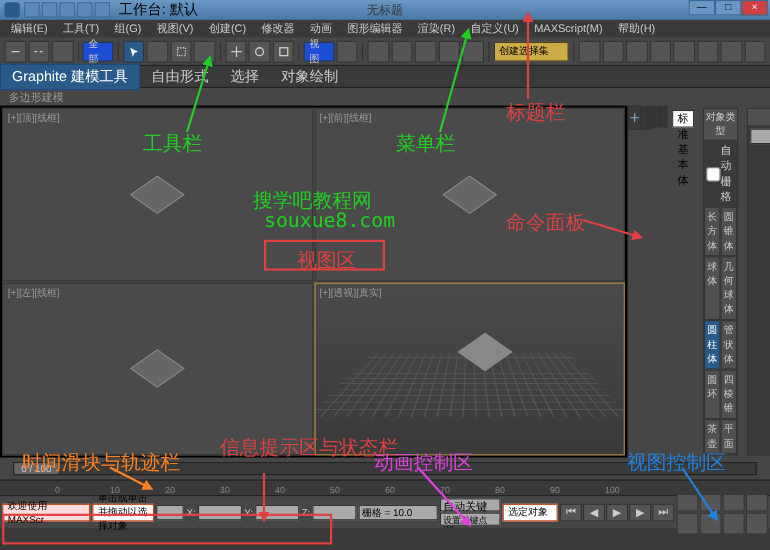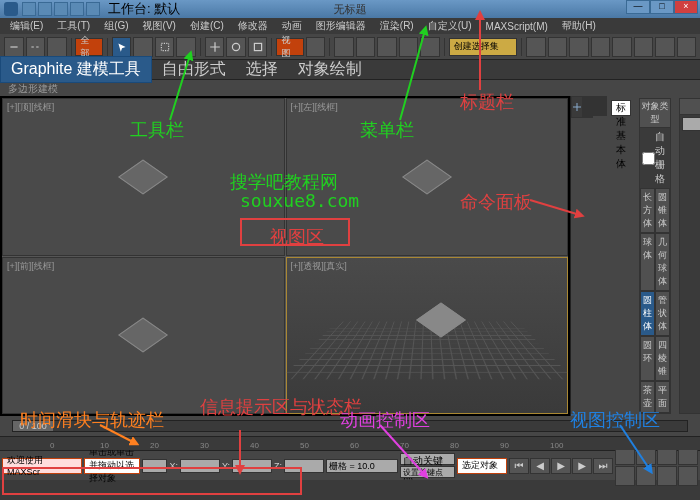--- a/index.html
+++ b/index.html
@@ -12,23 +12,23 @@
 .title-center{position:absolute;left:50%;transform:translateX(-50%);color:#333;font-size:11px}
 .win-controls{position:absolute;right:2px;top:0;display:flex}
 .win-btn{width:24px;height:14px;background:#6a98c5;border:1px solid #3a6a95;color:#000;text-align:center;line-height:10px;font-size:9px}
 .win-btn.close{background:#d04040;color:#fff}
 .menubar{height:16px;background:#3a3a3a;display:flex;align-items:center;padding:0 4px;gap:2px}
 .menu-item{color:#ccc;padding:0 6px;font-size:10px;cursor:pointer}
 .toolbar-main{height:26px;background:#464646;display:flex;align-items:center;padding:2px 4px;gap:2px;border-bottom:1px solid #222}
 .tool-btn{width:20px;height:20px;background:#555;border:1px solid #333;display:flex;align-items:center;justify-content:center}
 .tool-btn svg{width:12px;height:12px}
 .tool-sep{width:1px;height:18px;background:#333;margin:0 2px}
-.tool-dd{height:18px;background:#c2410c;border:1px solid #333;color:#ccc;padding:0 4px;font-size:9px;display:flex;align-items:center}
+.tool-dd{height:18px;background:#1d4ed8;border:1px solid #333;color:#ccc;padding:0 4px;font-size:9px;display:flex;align-items:center}
 .ribbon{height:20px;background:#3a3a3a;display:flex;align-items:center;border-bottom:1px solid #222}
-.ribbon-tab{padding:2px 10px;color:#ccc;font-size:16px;cursor:pointer}
+.ribbon-tab{padding:2px 10px;color:#ccc;font-size:13px;cursor:pointer}
 .ribbon-tab.active{background:#2a5a8a;color:#fff;border:1px solid #1a4a7a}
 .subribbon{height:16px;background:#464646;color:#999;padding:2px 8px;font-size:10px}
 .viewport-container{position:relative;height:320px;display:flex}
 .viewports{flex:1;display:grid;grid-template-columns:1fr 1fr;grid-template-rows:1fr 1fr;gap:1px;background:#555;border:2px solid #000}
 .vp{background:#4a4a4a;position:relative;border:1px solid #333}
 .vp.active{border:1px solid #aa8833}
 .vp-label{position:absolute;top:2px;left:4px;color:#999;font-size:9px}
 .vp-cube{position:absolute;width:30px;height:30px;background:#666;border:1px solid #888;top:50%;left:50%;transform:translate(-50%,-50%) rotate(45deg) skew(-10deg,-10deg)}
 .vp-persp{background:linear-gradient(#4a4a4a,#3a3a3a)}
 .grid-floor{position:absolute;bottom:10%;left:10%;right:10%;height:70%;background:repeating-linear-gradient(0deg,transparent,transparent 8px,#555 8px,#555 9px),repeating-linear-gradient(90deg,transparent,transparent 8px,#555 8px,#555 9px);transform:perspective(200px) rotateX(60deg)}
@@ -168,25 +168,25 @@
 </div>
 <div class="subribbon">多边形建模</div>
 
 <div class="viewport-container">
   <div class="viewports">
     <div class="vp">
       <div class="vp-label">[+][顶][线框]</div>
       <div class="vp-cube"></div>
     </div>
     <div class="vp">
+      <div class="vp-label">[+][前][线框]</div>
+      <div class="vp-cube"></div>
+    </div>
+    <div class="vp">
       <div class="vp-label">[+][左][线框]</div>
-      <div class="vp-cube"></div>
-    </div>
-    <div class="vp">
-      <div class="vp-label">[+][前][线框]</div>
       <div class="vp-cube"></div>
     </div>
     <div class="vp vp-persp active">
       <div class="vp-label">[+][透视][真实]</div>
       <div class="grid-floor"></div>
       <div class="vp-cube" style="background:#888;top:40%;left:55%"></div>
     </div>
   </div>
 
   <div class="command-panel">

